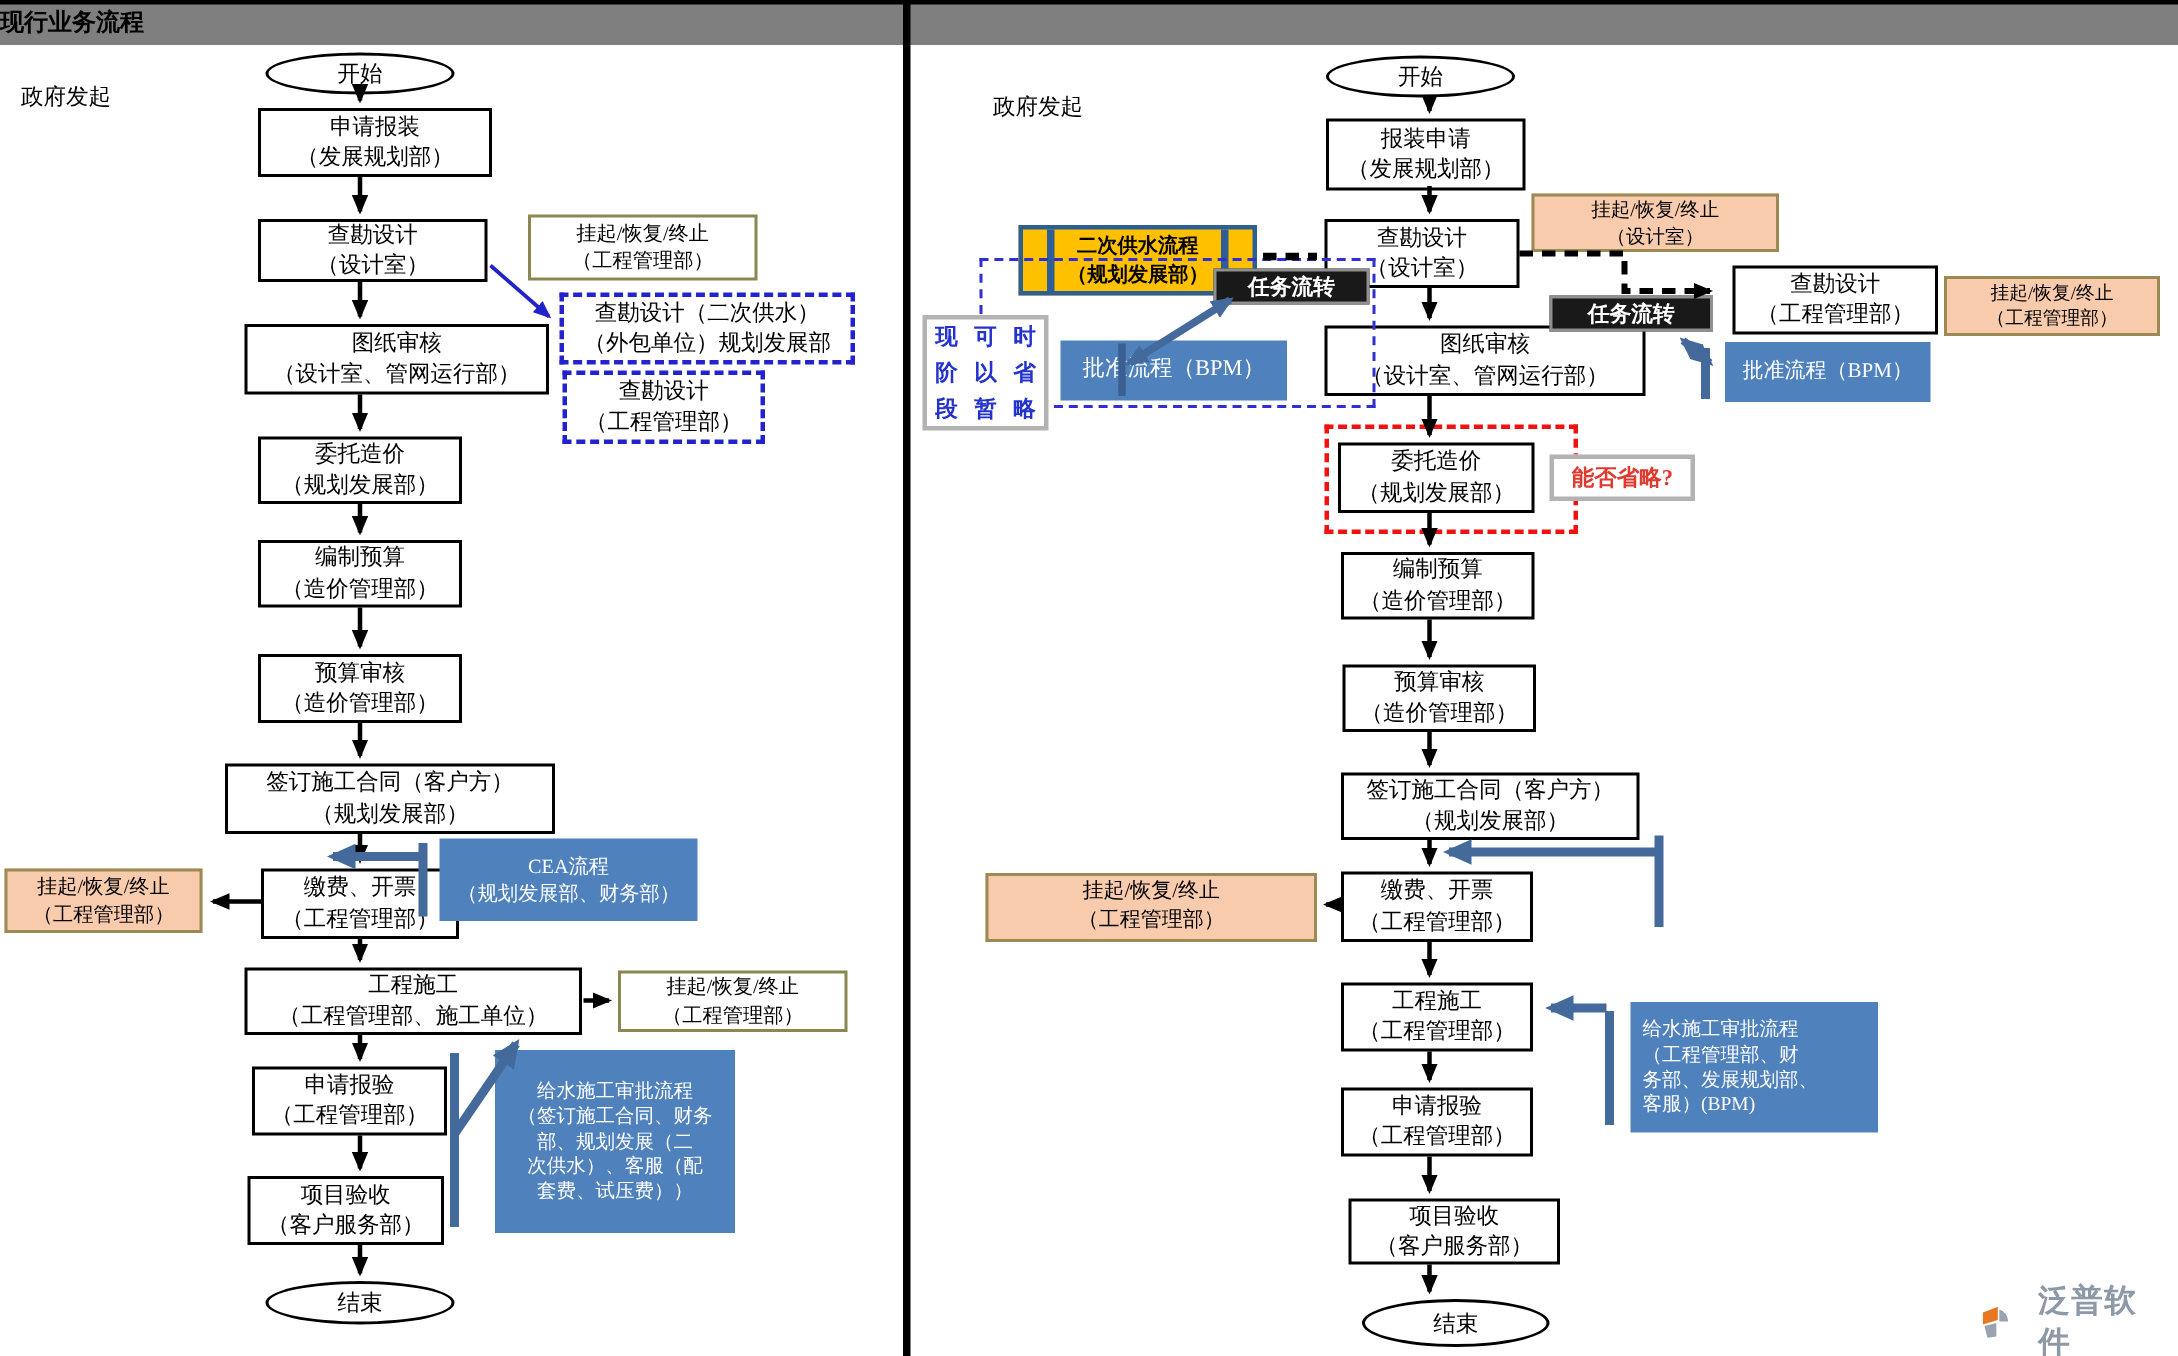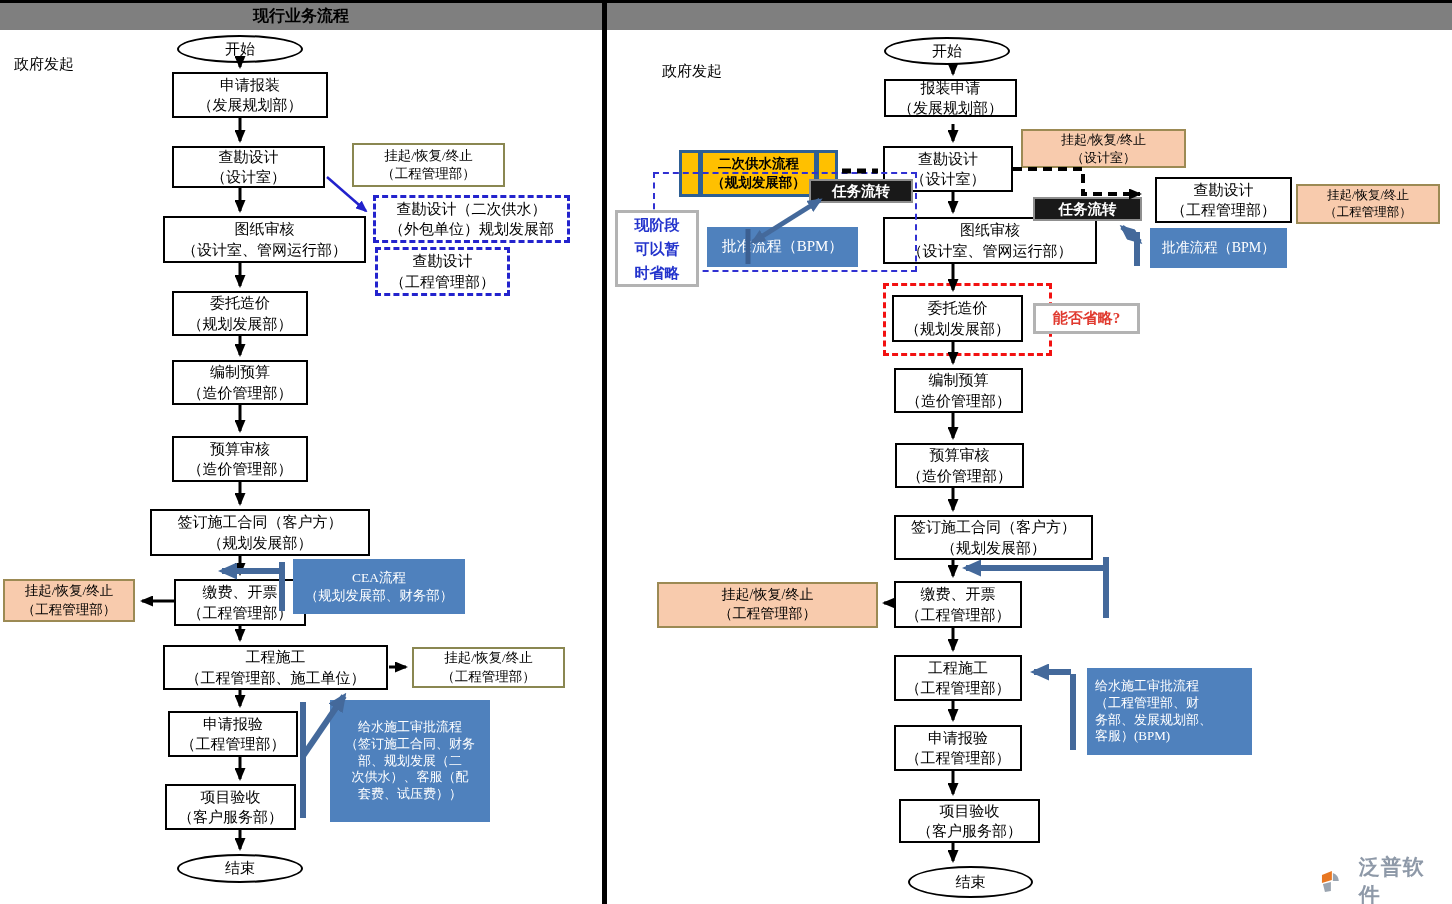--- a/index.html
+++ b/index.html
@@ -1,41 +1,41 @@
 <!DOCTYPE html>
 <html><head>
 <meta charset="utf-8">
 <style>
   html,body{margin:0;padding:0;background:#fff;}
   .stage{position:relative;width:1452px;height:904px;background:#fff;overflow:hidden;
          font-family:"Liberation Sans","DejaVu Sans",sans-serif;}
   .abs{position:absolute;box-sizing:border-box;}
   
   .hbar{background:#7f7f7f;border-top:3px solid #000;}
-  .htitle{font-weight:bold;font-size:16px;color:#000;text-align:center;line-height:27px;}
+  .htitle{font-weight:bold;font-size:16px;color:#000;line-height:27px;}
   .divider{background:#000;}
   
   .node{background:#fff;border:2.5px solid #000;display:flex;flex-direction:column;
         justify-content:center;align-items:center;text-align:center;
         font-family:"Liberation Serif","DejaVu Serif",serif;font-size:15px;line-height:1.35;color:#000;}
   .ellipse{background:#fff;border:2.5px solid #000;border-radius:50%;display:flex;align-items:center;
         justify-content:center;font-family:"Liberation Serif","DejaVu Serif",serif;font-size:15px;}
   .tan{border:2.5px solid #8a8751;font-size:13.5px;}
   .peach{background:#f8cbad;border:2px solid #9c8a54;font-size:13.5px;}
   .bluebox{background:#4f81bd;border:none;color:#fff;font-size:13.5px;line-height:1.3;}
   .dashblue{border:3px dashed #2323cd;background:#fff;}
   .reddash{border:3px dashed #f21111;background:transparent;}
   .dashrect{border:2.5px dashed #3030d2;background:transparent;}
   .orangebox{background:#ffc000;border:3.5px solid #2e5f94;font-size:13.5px;font-weight:bold;position:absolute;}
   .orangebox::before{content:"";position:absolute;left:16px;top:0;bottom:0;width:5px;background:#2e5f94;}
   .orangebox::after{content:"";position:absolute;right:16px;top:0;bottom:0;width:5px;background:#2e5f94;}
   .blackbox{background:#191919;border:2px solid #8f8f8f;color:#fff;font-weight:bold;font-size:14.5px;
         display:flex;align-items:center;justify-content:center;
         font-family:"Liberation Sans","DejaVu Sans",sans-serif;}
-  .noteg{background:#fff;border:3px solid #b3b3b3;display:flex;flex-direction:column;
+  .noteg{background:#fff;border:3px solid #b3b3b3;display:flex;flex-direction:row;
         justify-content:center;align-items:center;text-align:center;
         font-family:"Liberation Serif","DejaVu Serif",serif;font-weight:bold;}
   .g1t{color:#2333cc;font-size:15px;line-height:1.6;}
   .g2t{color:#e03a2f;font-size:15px;}
   .initiator{font-family:"Liberation Serif","DejaVu Serif",serif;font-size:15px;color:#000;}
   svg.links{position:absolute;left:0;top:0;pointer-events:none;z-index:6;}
   .z1{z-index:1}.z2{z-index:2}.z3{z-index:3}
   
   .wm-brand{font-size:21px;font-weight:bold;color:#8e99a8;letter-spacing:1px;}
   .wm-url{font-size:16px;font-weight:normal;color:#404040;}
@@ -151,21 +151,21 @@
   <div class="abs ellipse" style="left:177px;top:854px;width:126px;height:29px">
     <span>结束</span>
   </div>
 
   <div class="abs initiator" style="left:662px;top:62px">政府发起</div>
 
   <div class="abs ellipse" style="left:884px;top:37px;width:126px;height:28px">
     <span>开始</span>
   </div>
 
-  <div class="abs node" style="left:884px;top:79px;width:133px;height:38px">
+  <div class="abs node" style="left:884px;top:79px;width:133px;height:48px">
     <div>报装申请</div>
     <div>（发展规划部）</div>
   </div>
 
   <div class="abs node peach z1" style="left:1021px;top:129px;width:165px;height:39px;font-size:13px">
     <div>挂起/恢复/终止</div>
     <div>（设计室）</div>
   </div>
 
   <div class="abs node" style="left:883px;top:146px;width:130px;height:46px">
@@ -217,21 +217,21 @@
     <div>批准流程（BPM）</div>
   </div>
 
   <div class="abs reddash z1" style="left:883px;top:283px;width:169px;height:73px"></div>
 
   <div class="abs node z2" style="left:892px;top:295px;width:131px;height:47px">
     <div>委托造价</div>
     <div>（规划发展部）</div>
   </div>
 
-  <div class="abs noteg z2" style="left:1033px;top:303px;width:107px;height:31px">
+  <div class="abs noteg z2" style="left:1033px;top:303px;width:97px;height:31px">
     <div class="g2t">能否省略?</div>
   </div>
 
   <div class="abs node" style="left:894px;top:368px;width:129px;height:45px">
     <div>编制预算</div>
     <div>（造价管理部）</div>
   </div>
 
   <div class="abs node" style="left:895px;top:443px;width:129px;height:45px">
     <div>预算审核</div>

